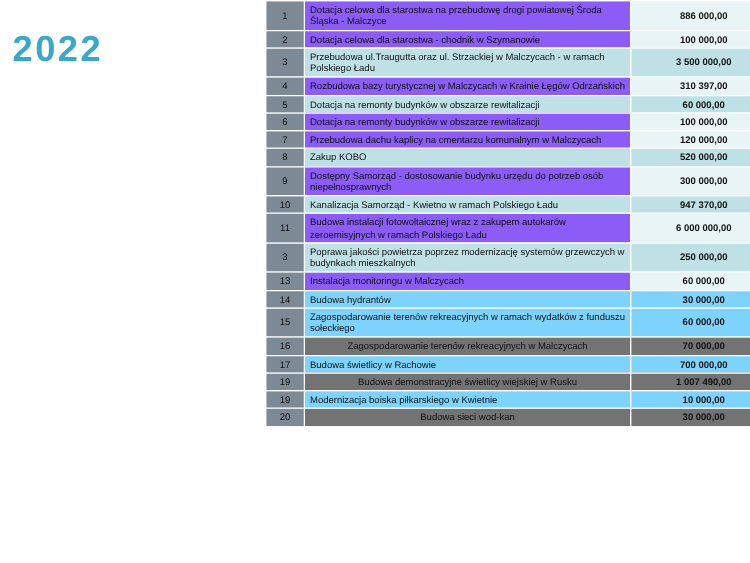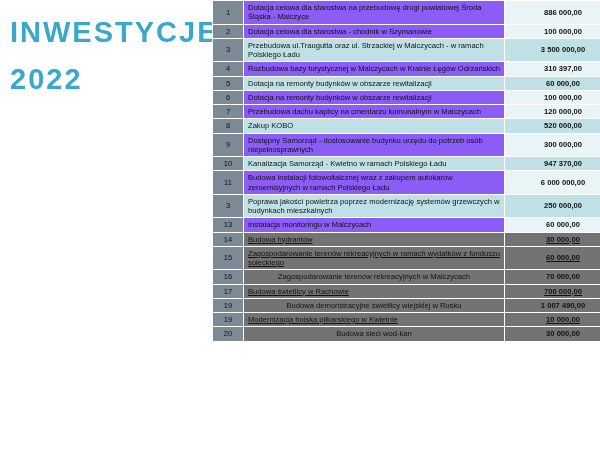--- a/index.html
+++ b/index.html
@@ -85,35 +85,33 @@
     text-align: center;
     background: #e8f4f6;
     font-weight: bold;
     font-size: 8.2px;
     white-space: nowrap;
   }
   tr.alt td.desc, tr.alt td.val {
     background: #bfe0e4;
   }
   tr.teal td.desc, tr.teal td.val {
-    background: #737373;
-    text-decoration: underline;
+    background: #7dd3fc;
   }
   tr.teal2 td.desc, tr.teal2 td.val {
     background: #737373;
     text-align: center;
   }
 </style>
 </head>
 <body>
 
 <div class="page">
 
   <div class="left-panel">
-    <div class="title-line title-1">INWESTYCJE</div>
     <div class="title-line title-2">2022</div>
   </div>
 
   <div class="table-wrap">
     <table class="budget">
       <tbody>
           <tr class="">
             <td class="idx">1</td>
             <td class="desc">Dotacja celowa dla starostwa na przebudowę drogi powiatowej Środa Śląska - Malczyce</td>
             <td class="val">886 000,00</td>

